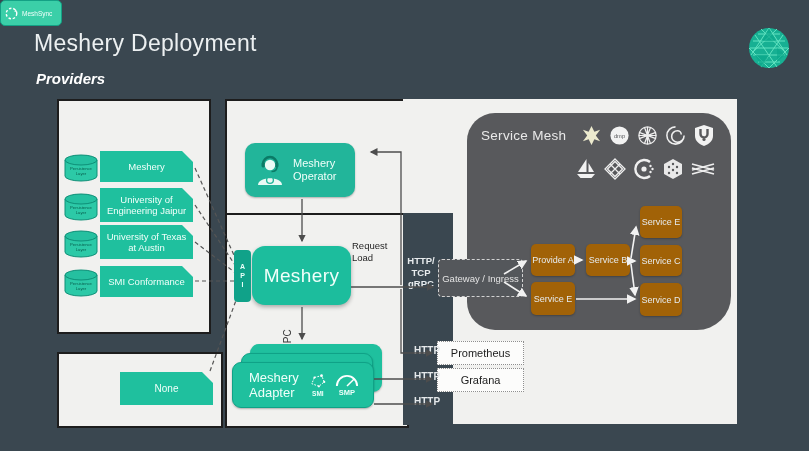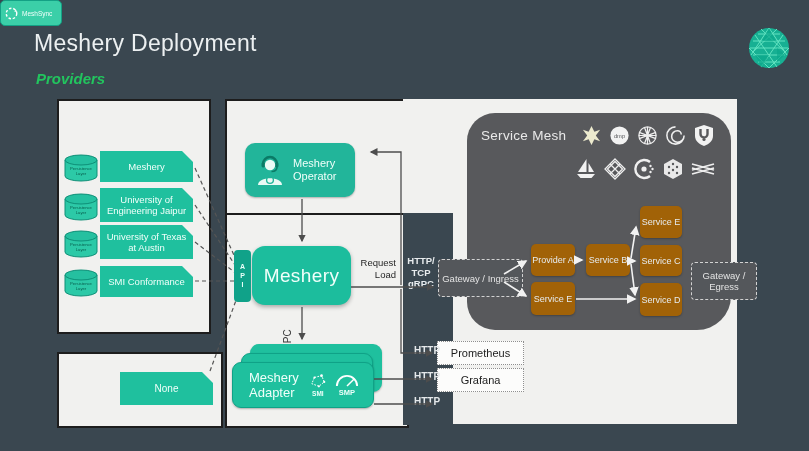--- a/index.html
+++ b/index.html
@@ -1,20 +1,20 @@
 <!DOCTYPE html>
 <html><head>
 <meta charset="utf-8">
 <style>
   html,body{margin:0;padding:0;background:#2c363d;}
   .stage{position:relative;width:809px;height:451px;background:#3a4750;overflow:hidden;
          font-family:"Liberation Sans",sans-serif;}
   
   .title{position:absolute;left:34px;top:30px;font-size:23px;font-weight:500;color:#ecf0f1;letter-spacing:.3px;}
-  .subtitle{position:absolute;left:36px;top:70px;font-size:15px;font-style:italic;font-weight:700;color:#22c55e;}
+  .subtitle{position:absolute;left:36px;top:70px;font-size:15px;font-style:italic;font-weight:700;color:#ffffff;}
   .brand{position:absolute;left:747px;top:26px;width:44px;height:44px;}
   
   .canvas{position:absolute;background:#f1f1ef;z-index:1;}
   .bordered{border:2px solid #1d1d1d;}
   .panel-title{position:absolute;font-size:15px;font-weight:700;color:#141414;}
   .strip{position:absolute;left:403px;top:213px;width:50px;height:212px;background:#3a4750;z-index:2;}
   
   .teal{position:absolute;background:#1fc09e;color:#f0fffa;display:flex;align-items:center;justify-content:center;
         text-align:center;z-index:3;box-shadow:0 1px 2px rgba(0,0,0,.28);}
   .notch{clip-path:polygon(0 0,calc(100% - 11px) 0,100% 11px,100% 100%,0 100%);box-shadow:none;}
@@ -40,21 +40,21 @@
   .adapter{border-radius:9px;background:#1fc09e;}
   .ad-back{left:250px;top:344px;width:132px;height:48px;}
   .ad-mid{left:241px;top:353px;width:132px;height:48px;border:1px solid #0fa287;box-sizing:border-box;}
   .ad-front{left:232px;top:362px;width:142px;height:46px;border:1px solid #0fa287;box-sizing:border-box;
             display:flex;align-items:center;justify-content:flex-start;z-index:4;}
   .ad-text{font-size:13px;line-height:15px;text-align:left;margin-left:16px;}
   .ad-icons{display:flex;gap:8px;margin-left:10px;align-items:flex-end;}
   .ad-ic{display:flex;flex-direction:column;align-items:center;color:#ecfffa;font-size:6.5px;font-weight:700;gap:1px;}
   .none-box{left:120px;top:372px;width:93px;height:33px;font-size:10px;}
   
-  .req-load{position:absolute;left:352px;top:257px;width:44px;text-align:right;font-size:9.5px;line-height:12px;color:#262626;z-index:3;}
+  .req-load{position:absolute;left:352px;top:240px;width:44px;text-align:left;font-size:9.5px;line-height:12px;color:#262626;z-index:3;}
   .grpc-label{position:absolute;left:282px;top:310px;height:46px;writing-mode:vertical-rl;transform:rotate(180deg);
               font-size:10px;color:#3a3a3a;z-index:3;}
   .proto-stack{position:absolute;left:404px;top:255px;width:34px;text-align:center;font-size:9.5px;font-weight:600;
                line-height:11.5px;color:#e8ecee;z-index:3;}
   .http-label{position:absolute;width:44px;left:405px;text-align:center;font-size:10px;font-weight:600;color:#e4e8ea;z-index:3;}
   
   .mesh-panel{position:absolute;left:467px;top:113px;width:264px;height:217px;background:#58595c;border-radius:28px 28px 34px 28px;z-index:2;}
   .mesh-title{position:absolute;left:481px;top:128px;font-size:13.5px;color:#e9e9e9;letter-spacing:.3px;z-index:3;}
   .logo-row{position:absolute;width:142px;height:28px;display:flex;gap:5px;justify-content:flex-end;align-items:center;z-index:3;}
   .lr1{left:574px;top:121px;}
@@ -162,21 +162,20 @@
   </div>
 
   <div class="svc" style="left:531px;top:244px;width:44px;height:32px;">Provider A</div>
   <div class="svc" style="left:531px;top:282px;width:44px;height:33px;">Service E</div>
   <div class="svc" style="left:586px;top:244px;width:44px;height:32px;">Service B</div>
   <div class="svc" style="left:640px;top:206px;width:42px;height:32px;">Service E</div>
   <div class="svc" style="left:640px;top:245px;width:42px;height:31px;">Service C</div>
   <div class="svc" style="left:640px;top:283px;width:42px;height:33px;">Service D</div>
 
   <div class="gw" style="left:438px;top:259px;width:85px;height:38px;">Gateway / Ingress</div>
-  <div class="gw" style="left:691px;top:262px;width:66px;height:38px;">Gateway / Egress</div>
 
   <div class="teal notch rp-b1">
       <span class="item-label">Meshery</span>
     </div>
   <div class="teal notch rp-b2">
       <span class="item-label">University of Engineering Jaipur</span>
     </div>
   <div class="teal notch rp-b3">
       <span class="item-label">University of Texas at Austin</span>
     </div>

